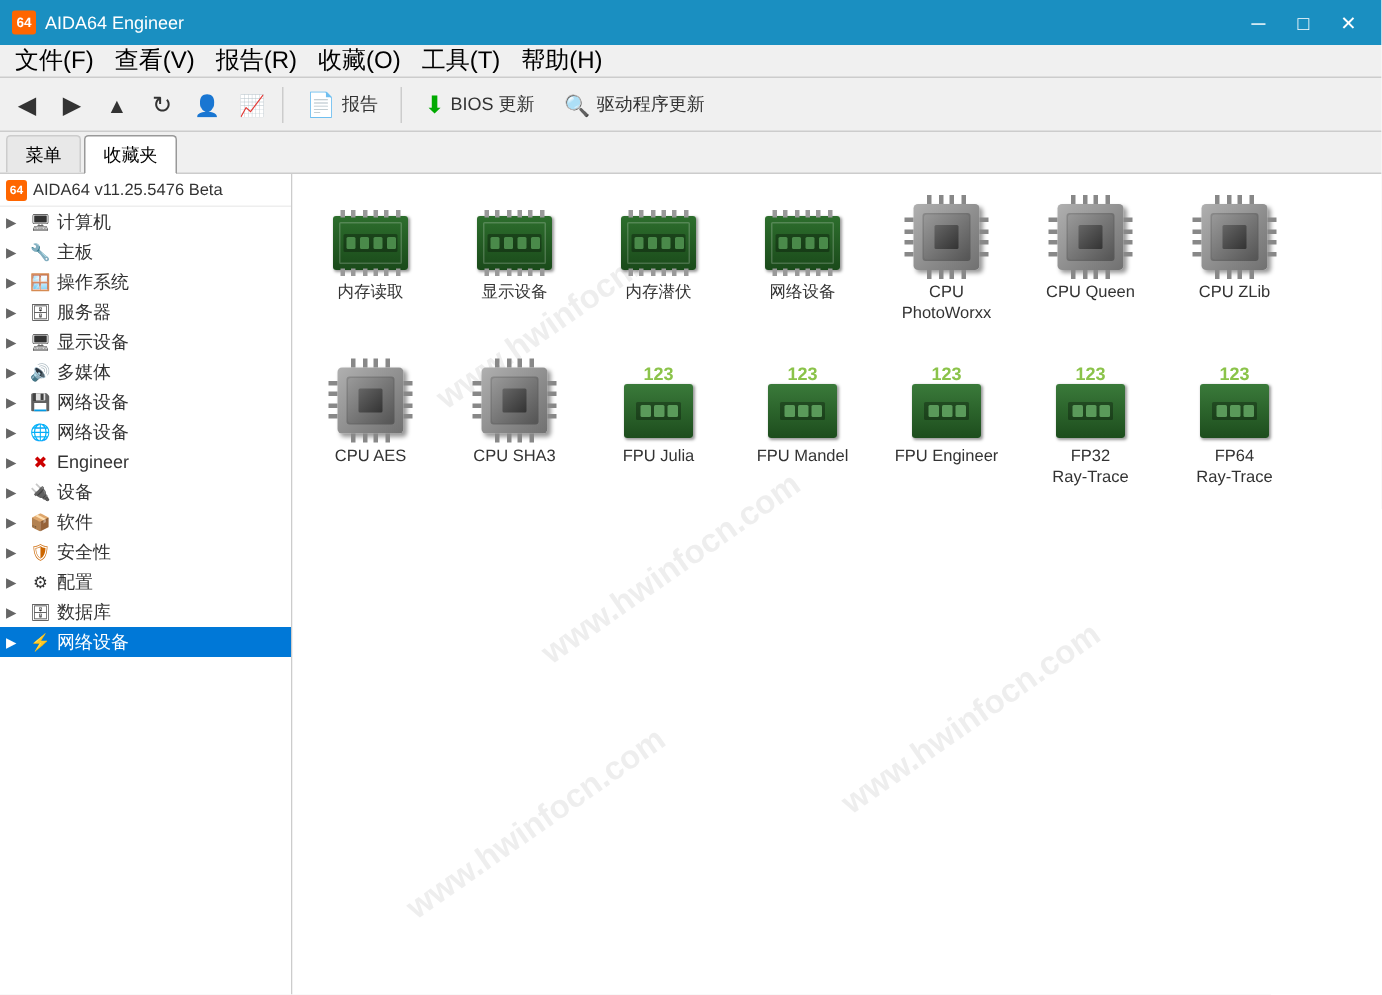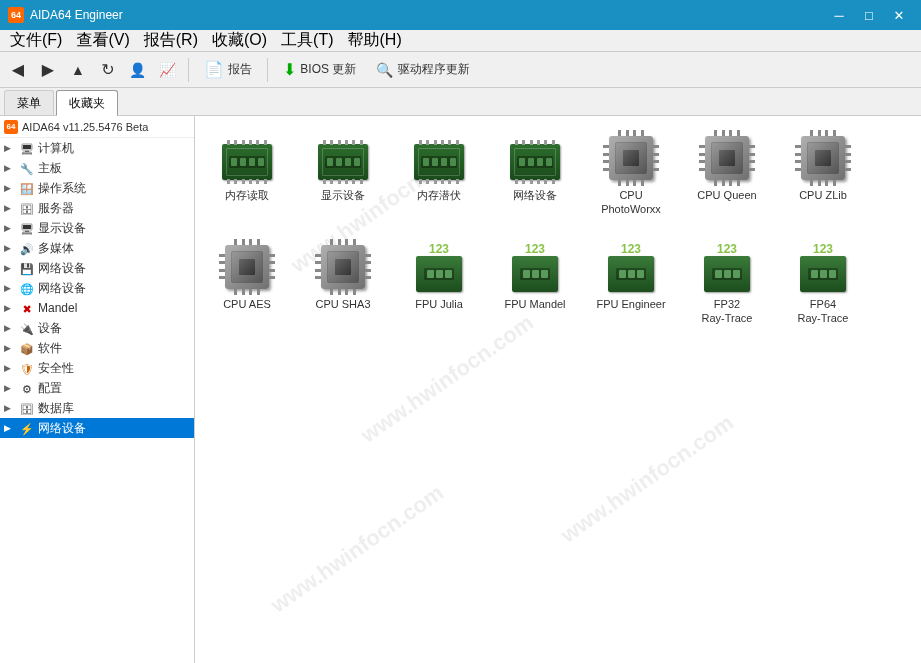--- a/index.html
+++ b/index.html
@@ -359,21 +359,21 @@
           <span class="item-label">网络设备</span>
         </div>
         <div class="sidebar-item">
           <span class="sidebar-arrow">▶</span>
           <span class="item-icon" style="font-size: 13px;"><span style="display: inline-block; width: 14px; height: 14px; font-size: 11px; line-height: 14px; text-align: center;">🌐</span></span>
           <span class="item-label">网络设备</span>
         </div>
         <div class="sidebar-item">
           <span class="sidebar-arrow">▶</span>
           <span class="item-icon" style="font-size: 13px;"><span style="display: inline-block; width: 14px; height: 14px; font-size: 11px; line-height: 14px; text-align: center; color: rgb(204, 0, 0);">✖</span></span>
-          <span class="item-label">Mandel</span>
+          <span class="item-label">Engineer</span>
         </div>
         <div class="sidebar-item">
           <span class="sidebar-arrow">▶</span>
           <span class="item-icon" style="font-size: 13px;"><span style="display: inline-block; width: 14px; height: 14px; font-size: 11px; line-height: 14px; text-align: center;">🔌</span></span>
           <span class="item-label">设备</span>
         </div>
         <div class="sidebar-item">
           <span class="sidebar-arrow">▶</span>
           <span class="item-icon" style="font-size: 13px;"><span style="display: inline-block; width: 14px; height: 14px; font-size: 11px; line-height: 14px; text-align: center;">📦</span></span>
           <span class="item-label">软件</span>

